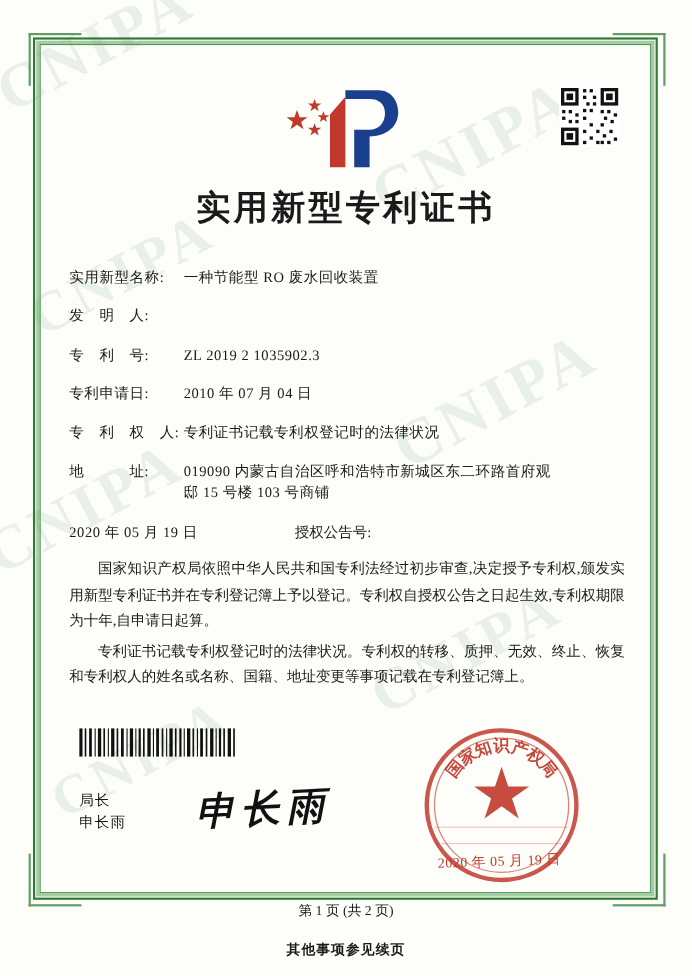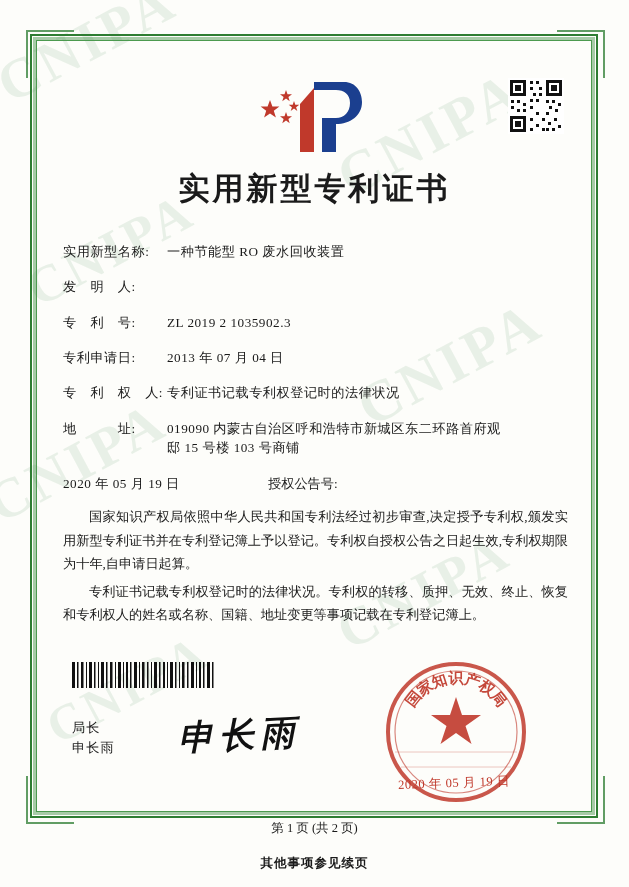--- a/index.html
+++ b/index.html
@@ -309,21 +309,21 @@
     </div>
     <div class="row">
       <div class="lbl">发　明　人:</div>
     </div>
     <div class="row">
       <div class="lbl">专　利　号:</div>
       <div class="val">ZL 2019 2 1035902.3</div>
     </div>
     <div class="row">
       <div class="lbl">专利申请日:</div>
-      <div class="val">2013 年 07 月 04 日</div>
+      <div class="val">2010 年 07 月 04 日</div>
     </div>
     <div class="row">
       <div class="lbl">专　利　权　人:</div>
       <div class="val">专利证书记载专利权登记时的法律状况</div>
     </div>
     <div class="row" style="margin-bottom:2px;">
       <div class="lbl">地　　　址:</div>
       <div class="val">019090  内蒙古自治区呼和浩特市新城区东二环路首府观</div>
     </div>
     <div class="addr-line2">邸 15 号楼 103 号商铺</div>

